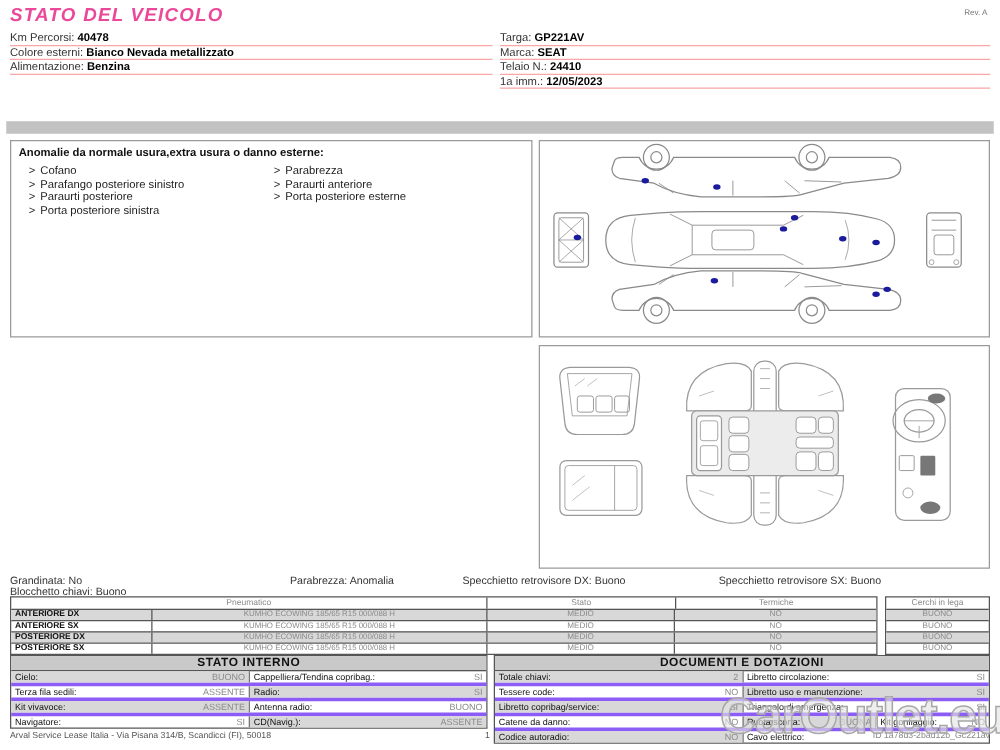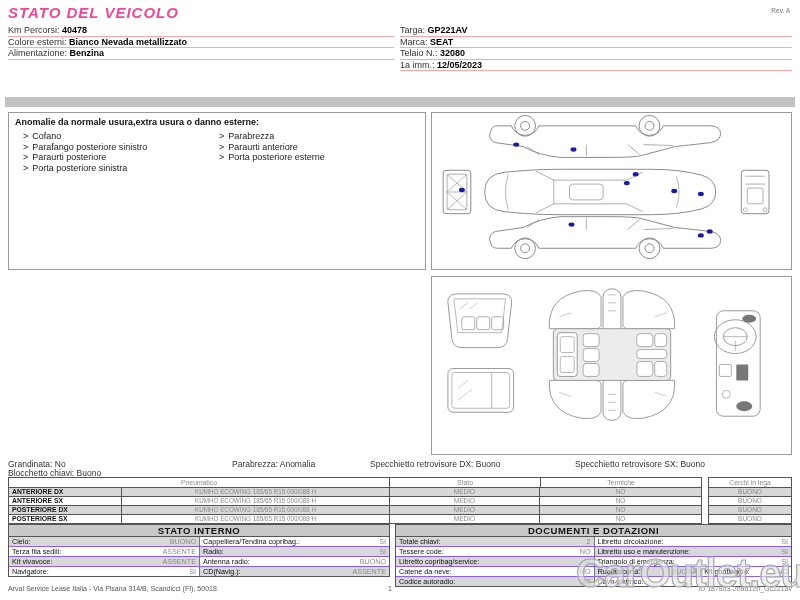--- a/index.html
+++ b/index.html
@@ -44,21 +44,21 @@
   .h-st{width:150px;border-left:1px solid #555;}
   .h-tm{flex:1;border-left:1px solid #555;}
   .rim .t-cell{width:100%;text-align:center;color:#8a8a8a;font-size:6.5px;}
   .shade{background:#d8d8d8;}
 
   
   .detail{position:absolute;border:1px solid #555;box-sizing:border-box;font-size:7.2px;background:#fff;}
   .d-head{height:11px;line-height:11px;background:#c9c9c9;border-bottom:1px solid #555;
           font-weight:bold;font-size:9.5px;text-align:center;letter-spacing:0.5px;color:#111;}
   .d-row{display:flex;height:9px;line-height:9px;}
-  .d-row + .d-row{border-top:1px solid #8b5cf6;}
+  .d-row + .d-row{border-top:3px solid #8b5cf6;}
   .d-cell{display:flex;justify-content:space-between;box-sizing:border-box;padding:0 3px;overflow:hidden;white-space:nowrap;}
   .d-cell + .d-cell{border-left:1px solid #777;}
   .dl{color:#111;}
   .dv{color:#8a8a8a;margin-left:4px;}
 
   
   .footer{font-size:7px;color:#555;}
 
   .watermark{position:absolute;right:-4px;top:551px;font-size:40px;font-weight:bold;
              letter-spacing:-1px;color:rgba(228,228,228,0.62);
@@ -91,21 +91,21 @@
     <div class="info-row">
       <span class="lbl">Targa:</span>
       <span class="val">GP221AV</span>
     </div>
     <div class="info-row">
       <span class="lbl">Marca:</span>
       <span class="val">SEAT</span>
     </div>
     <div class="info-row">
       <span class="lbl">Telaio N.:</span>
-      <span class="val">32080</span>
+      <span class="val">24410</span>
     </div>
     <div class="info-row">
       <span class="lbl">1a imm.:</span>
       <span class="val">12/05/2023</span>
     </div>
   </div>
 
   <div class="abs band"></div>
 
   <div class="box" style="left:8px;top:112px;width:418px;height:158px;">
@@ -365,21 +365,21 @@
           <span class="dl">Libretto copribag/service:</span>
           <span class="dv">SI</span>
         </div>
       <div class="d-cell" style="width:50%;">
           <span class="dl">Triangolo di emergenza:</span>
           <span class="dv">SI</span>
         </div>
     </div>
     <div class="d-row">
       <div class="d-cell" style="width:50%;">
-          <span class="dl">Catene da neve:</span>
+          <span class="dl">Catene da danno:</span>
           <span class="dv">NO</span>
         </div>
       <div class="d-cell shade" style="width:27%;">
           <span class="dl">Ruota scorta:</span>
           <span class="dv">BUONA</span>
         </div>
       <div class="d-cell" style="width:23%;">
           <span class="dl">Kit gonfiaggio:</span>
           <span class="dv">NO</span>
         </div>

